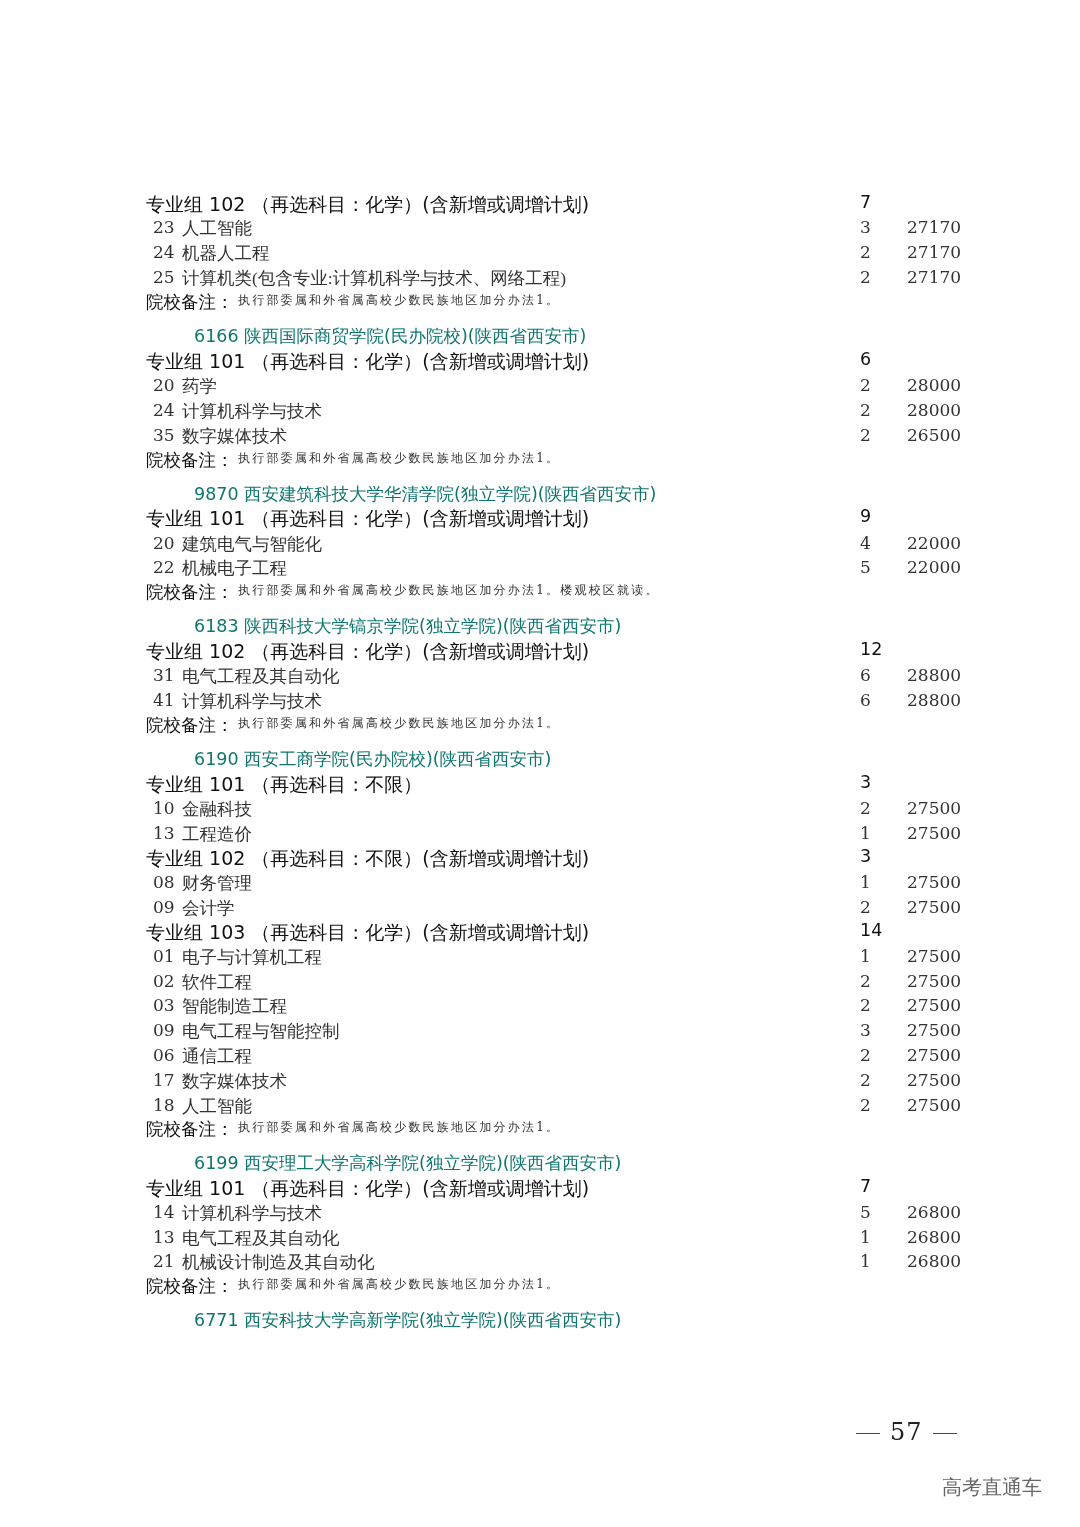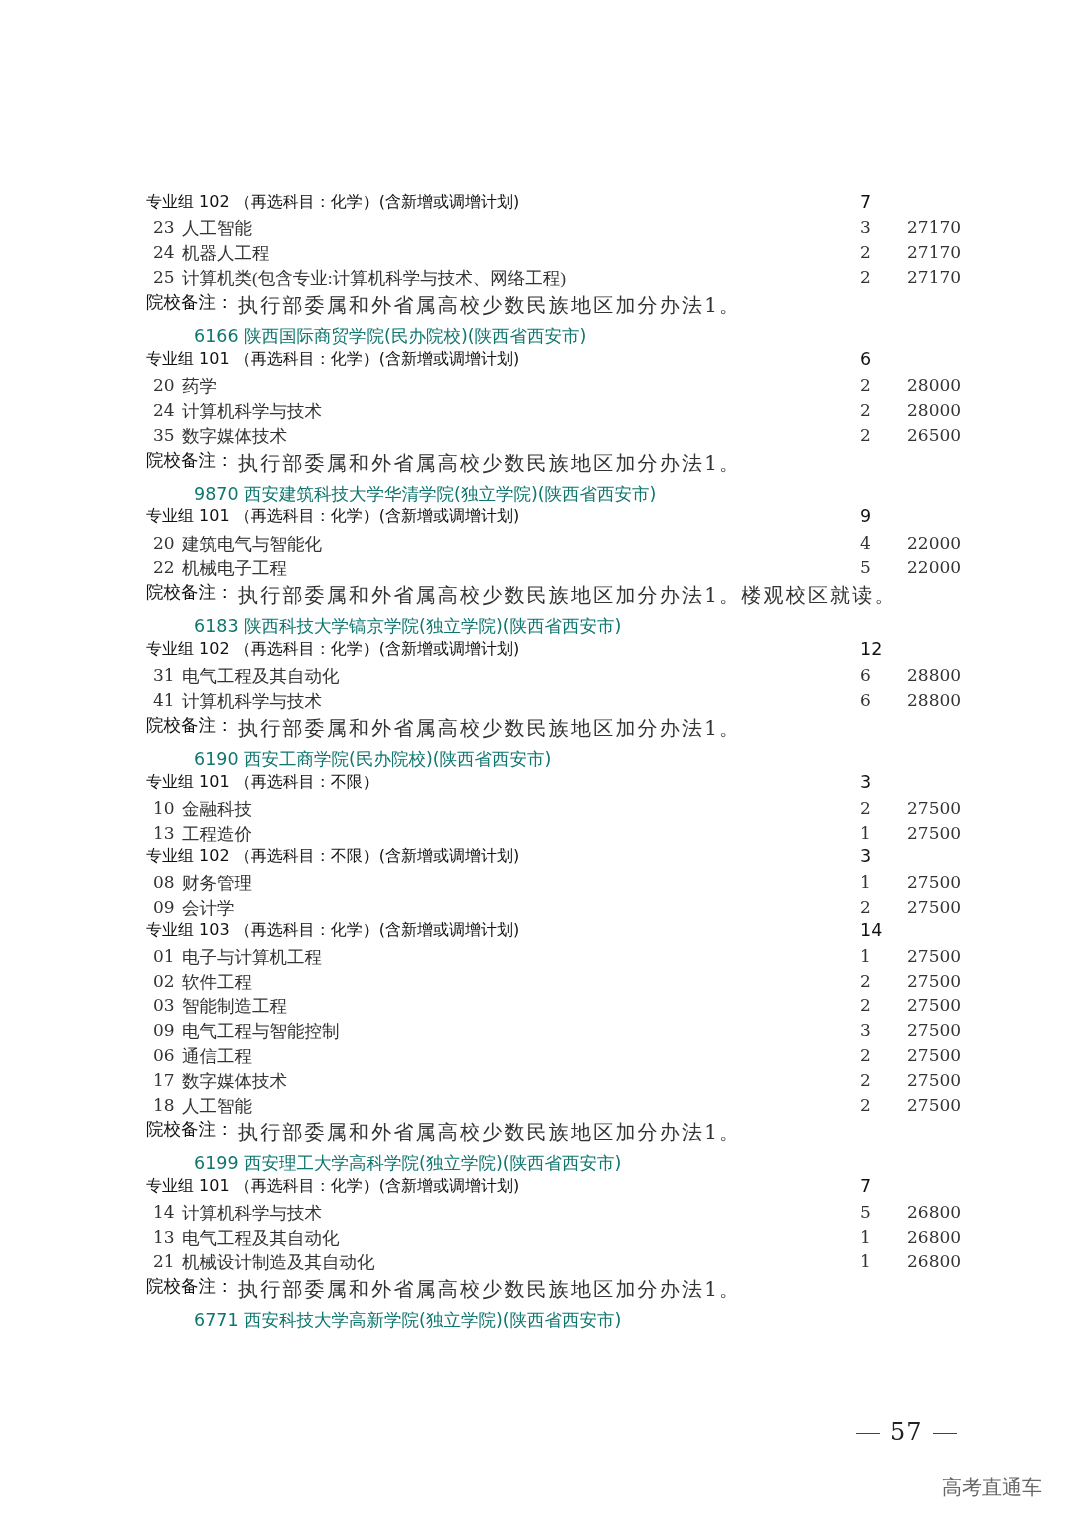--- a/index.html
+++ b/index.html
@@ -25,21 +25,21 @@
       left: 146px;
       font-family: "DejaVu Sans", "Liberation Sans", sans-serif;
       font-size: 17.5px;
       color: #0f766e;
       margin-left: 48px;
     }
     .group-title {
       position: absolute;
       left: 146px;
       font-family: "DejaVu Sans", "Liberation Sans", sans-serif;
-      font-size: 16px;
+      font-size: 19px;
       color: #111;
     }
     .group-count {
       position: absolute;
       left: 860px;
       font-family: "DejaVu Sans", "Liberation Sans", sans-serif;
       font-size: 17.5px;
       color: #111;
     }
     .major-code {
@@ -74,21 +74,21 @@
       position: absolute;
       left: 146px;
       font-family: "DejaVu Sans", "Liberation Sans", sans-serif;
       font-size: 17.5px;
       color: #111;
     }
     .note-text {
       position: absolute;
       left: 238px;
       font-family: "DejaVu Serif", "Liberation Serif", serif;
-      font-size: 20px;
+      font-size: 12px;
       letter-spacing: 2.2px;
       color: #333;
     }
     .page-number {
       position: absolute;
       left: 846px;
       top: 1418px;
       font-family: "DejaVu Serif", "Liberation Serif", serif;
       font-size: 24px;
       color: #222;

